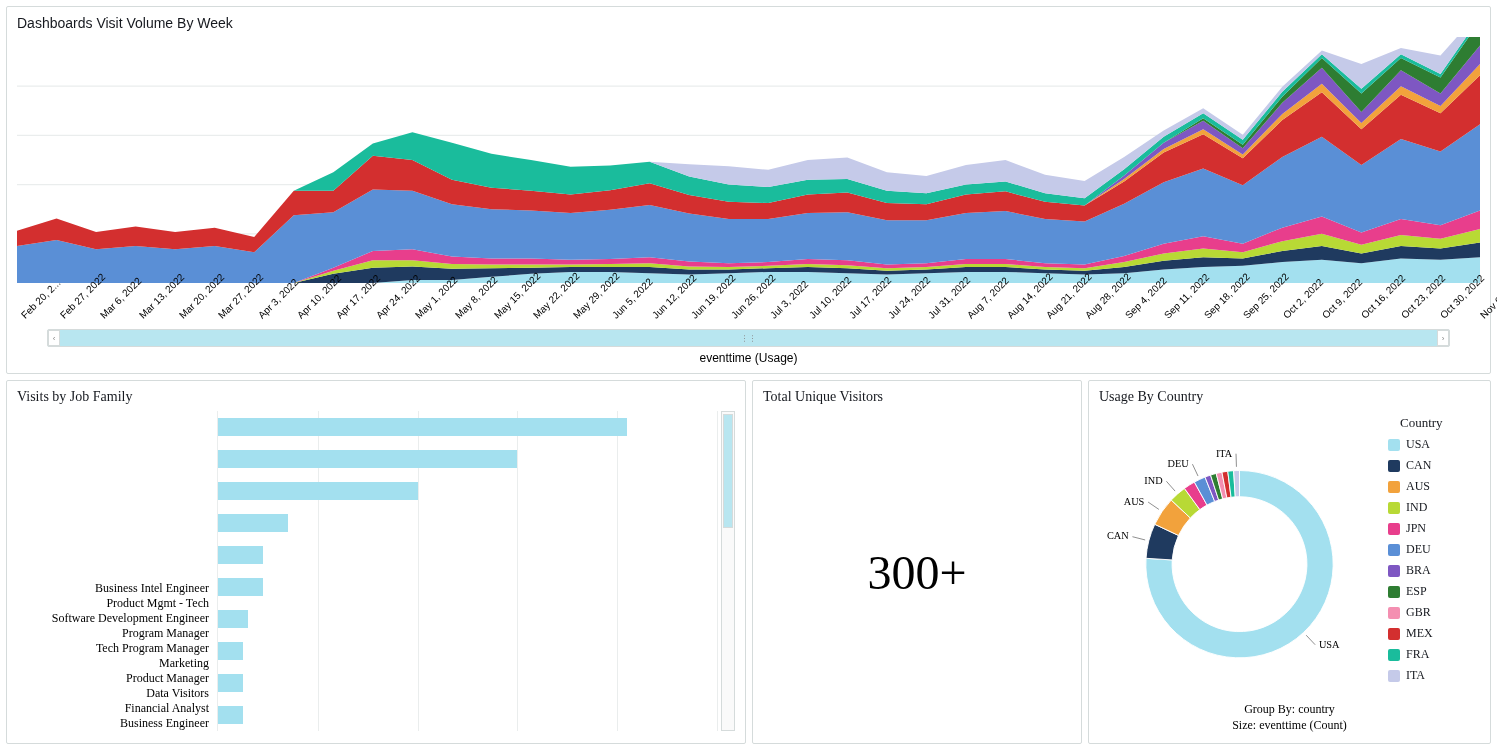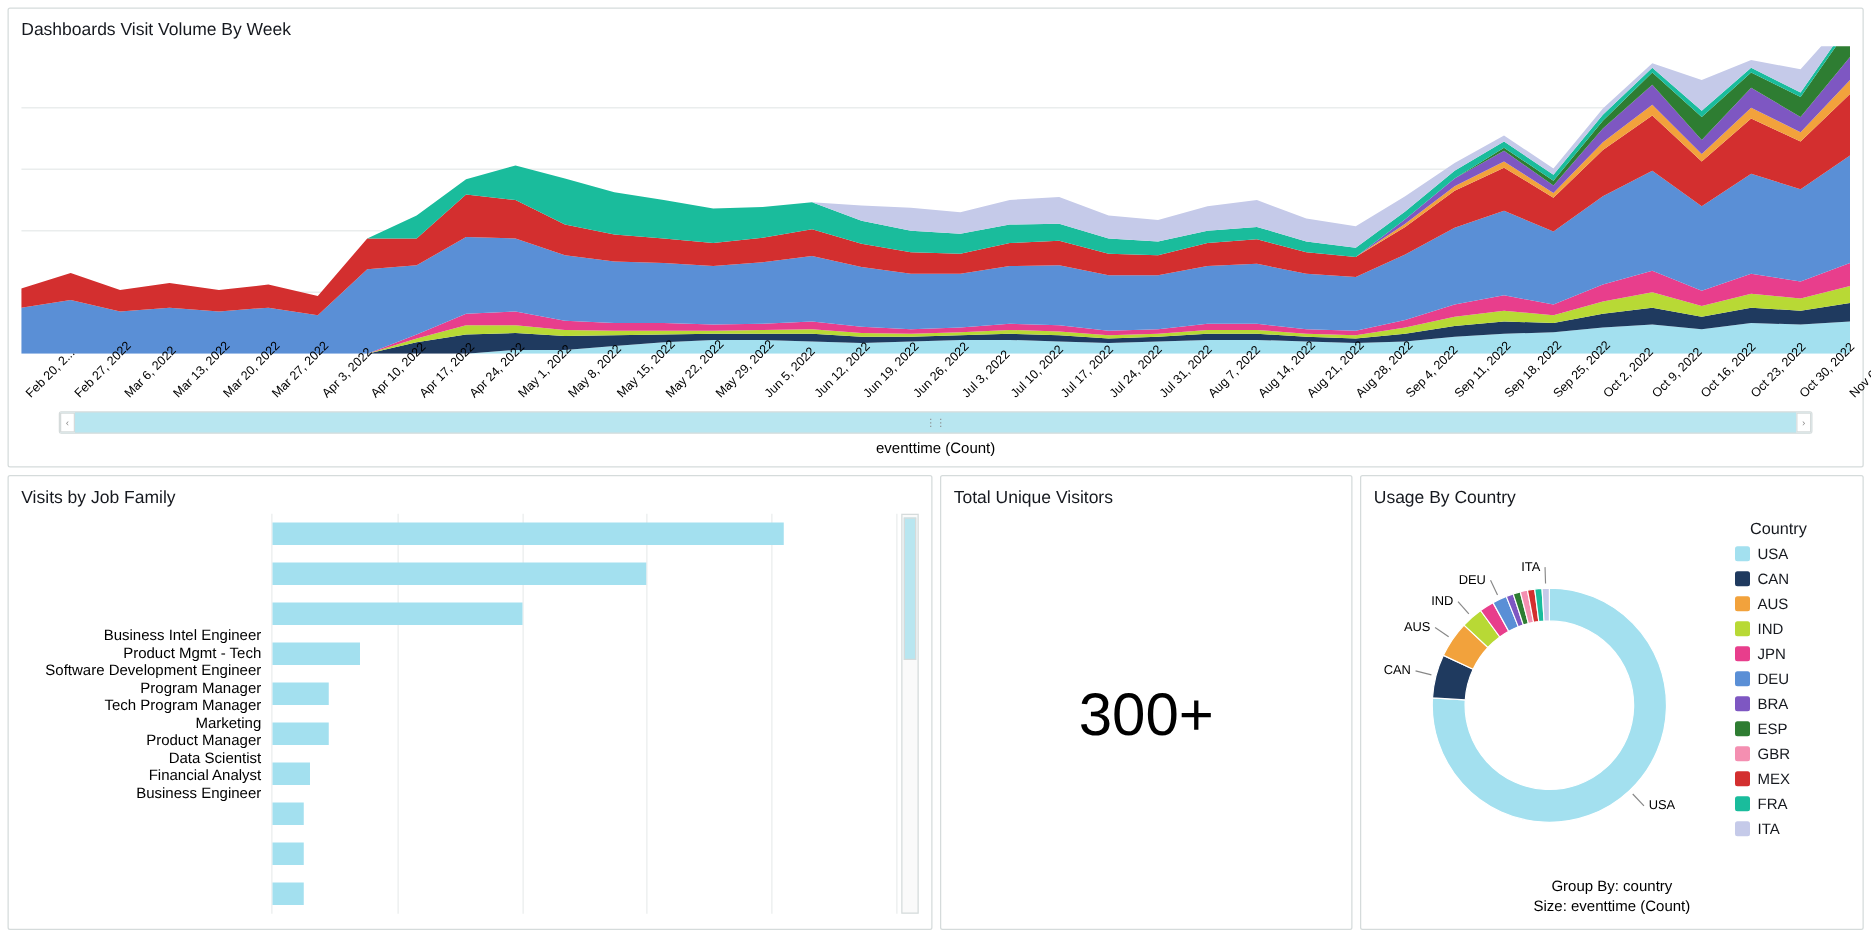--- a/index.html
+++ b/index.html
@@ -37,20 +37,21 @@
     grid-template-rows: 368px 364px;
     gap: 6px;
     width: 100%;
     height: calc(747px - 12px);
   }
   .row2 {
     display: grid;
     grid-template-columns: 740px 330px 1fr;
     gap: 6px;
     min-height: 0;
+    font-family: Liberation Serif, serif;
   }
   
   .area-wrap {
     position: relative;
     width: 100%;
     height: calc(100% - 20px);
     display: flex;
     flex-direction: column;
   }
   .area-svg { flex: 1 1 auto; width: 100%; }
@@ -94,21 +95,21 @@
   
   .hbar-body {
     position: relative;
     height: calc(100% - 24px);
     display: flex;
   }
   .hbar-labels {
     width: 200px;
     display: flex;
     flex-direction: column;
-    justify-content: center;
+    justify-content: flex-end;
     text-align: right;
     padding-right: 8px;
     font-size: 12px;
     color: #000;
   }
   .hbar-plot {
     flex: 1;
     position: relative;
     border-left: 1px solid var(--grid);
   }
@@ -221,38 +222,38 @@
           <span>Oct 16, 2022</span>
           <span>Oct 23, 2022</span>
           <span>Oct 30, 2022</span>
           <span>Nov 6, 2022</span>
         </div>
       <div class="area-slider">
         <div class="handle">‹</div>
         <div class="mid">⋮⋮</div>
         <div class="handle">›</div>
       </div>
-      <div class="area-axis-title">eventtime (Count)</div>
+      <div class="area-axis-title">eventtime (Usage)</div>
     </div>
   </div>
 
   <div class="row2">
 
     <div class="panel">
       <h3 class="panel-title">Visits by Job Family</h3>
       <div class="hbar-body">
         <div class="hbar-labels" id="hbar-labels">
             <div>Business Intel Engineer</div>
             <div>Product Mgmt - Tech</div>
             <div>Software Development Engineer</div>
             <div>Program Manager</div>
             <div>Tech Program Manager</div>
             <div>Marketing</div>
             <div>Product Manager</div>
-            <div>Data Scientist</div>
+            <div>Data Visitors</div>
             <div>Financial Analyst</div>
             <div>Business Engineer</div>
           </div>
         <div class="hbar-plot">
           <div id="hbar-grid">
               <div class="vgrid" style="left: 20%;"></div>
               <div class="vgrid" style="left: 40%;"></div>
               <div class="vgrid" style="left: 60%;"></div>
               <div class="vgrid" style="left: 80%;"></div>
               <div class="vgrid" style="left: 100%;"></div>

